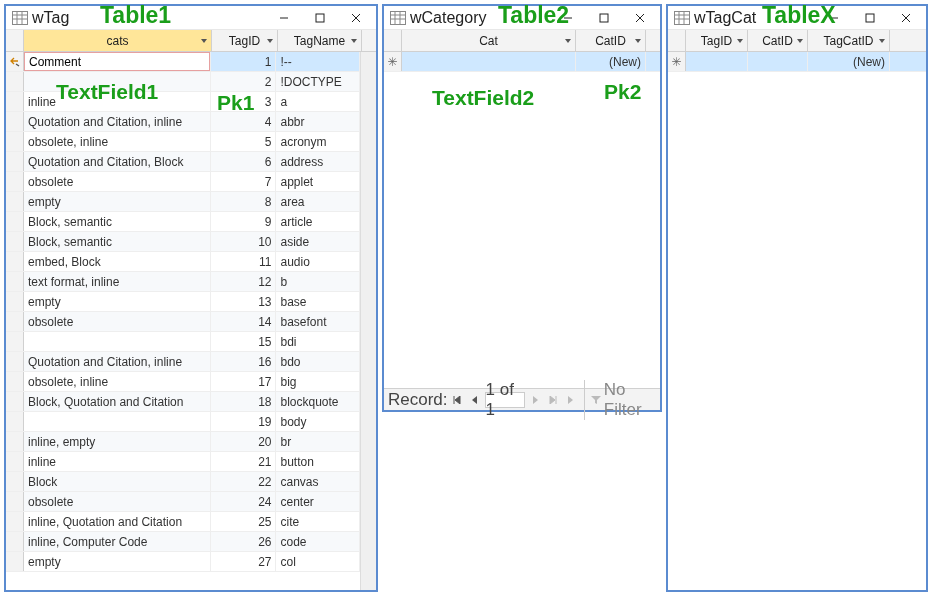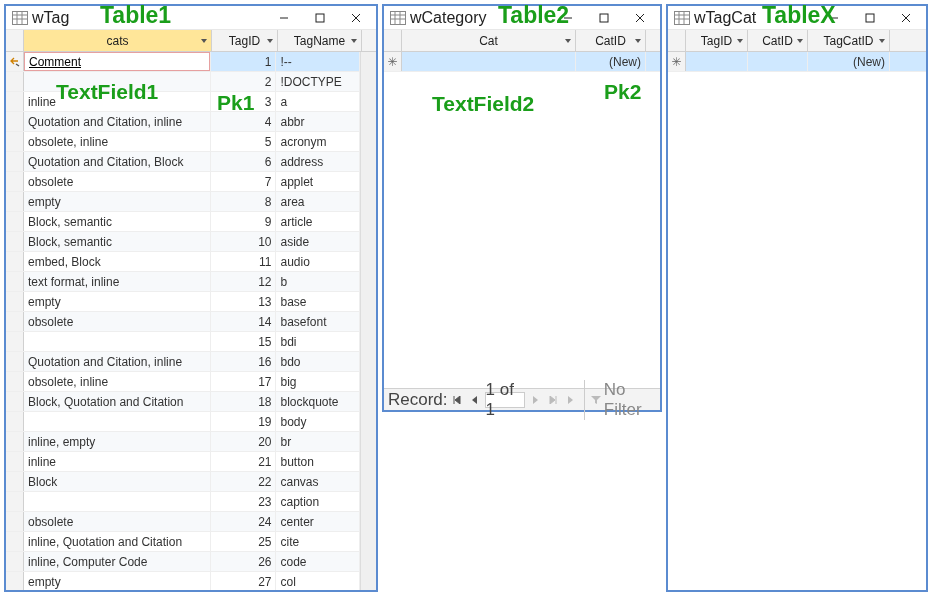--- a/index.html
+++ b/index.html
@@ -98,21 +98,20 @@
   }
   .cell.num { justify-content: flex-end; }
   .cell.input { padding: 0; }
   .cell.input input {
     width: 100%; height: 100%;
     border: 1px solid #e6a0a0;
     background: #fff;
     font: inherit;
     padding: 0 4px;
     outline: none;
-    text-decoration: underline;
   }
   .scrollbar-v {
     width: 16px;
     background: #f0f0f0;
     border-left: 1px solid #ddd;
     flex-shrink: 0;
   }
   .gridwrap { display: flex; flex: 1; overflow: hidden; }
   .navbar {
     height: 22px;
@@ -361,26 +360,20 @@
               <div class="cell c-cats">inline</div>
               <div class="cell c-tagid num">21</div>
               <div class="cell c-tagname">button</div>
             </div>
             <div class="row alt">
               <div class="cell-rowhead"></div>
               <div class="cell c-cats">Block</div>
               <div class="cell c-tagid num">22</div>
               <div class="cell c-tagname">canvas</div>
             </div>
-            <div class="row">
-              <div class="cell-rowhead"></div>
-              <div class="cell c-cats"></div>
-              <div class="cell c-tagid num">23</div>
-              <div class="cell c-tagname">caption</div>
-            </div>
             <div class="row alt">
               <div class="cell-rowhead"></div>
               <div class="cell c-cats">obsolete</div>
               <div class="cell c-tagid num">24</div>
               <div class="cell c-tagname">center</div>
             </div>
             <div class="row">
               <div class="cell-rowhead"></div>
               <div class="cell c-cats">inline, Quotation and Citation</div>
               <div class="cell c-tagid num">25</div>
@@ -572,14 +565,14 @@
     </div>
   </div>
 
 </div>
 
 <div class="annot" style="left:100px; top:2px;">Table1</div>
 <div class="annot" style="left:498px; top:2px;">Table2</div>
 <div class="annot" style="left:762px; top:2px;">TableX</div>
 <div class="annot small" style="left:56px; top:80px;">TextField1</div>
 <div class="annot small" style="left:217px; top:91px;">Pk1</div>
-<div class="annot small" style="left:432px; top:92px;">TextField2</div>
+<div class="annot small" style="left:432px; top:86px;">TextField2</div>
 <div class="annot small" style="left:604px; top:80px;">Pk2</div>
 
 </body></html>

